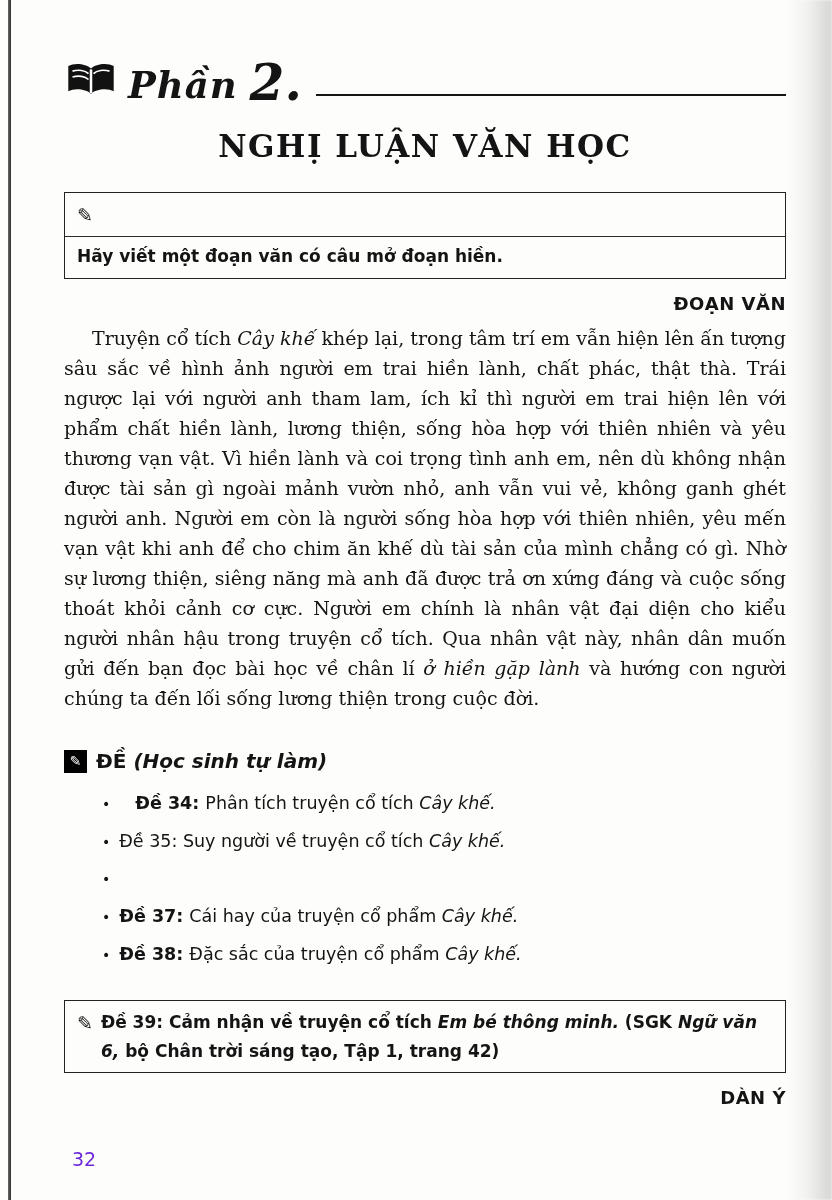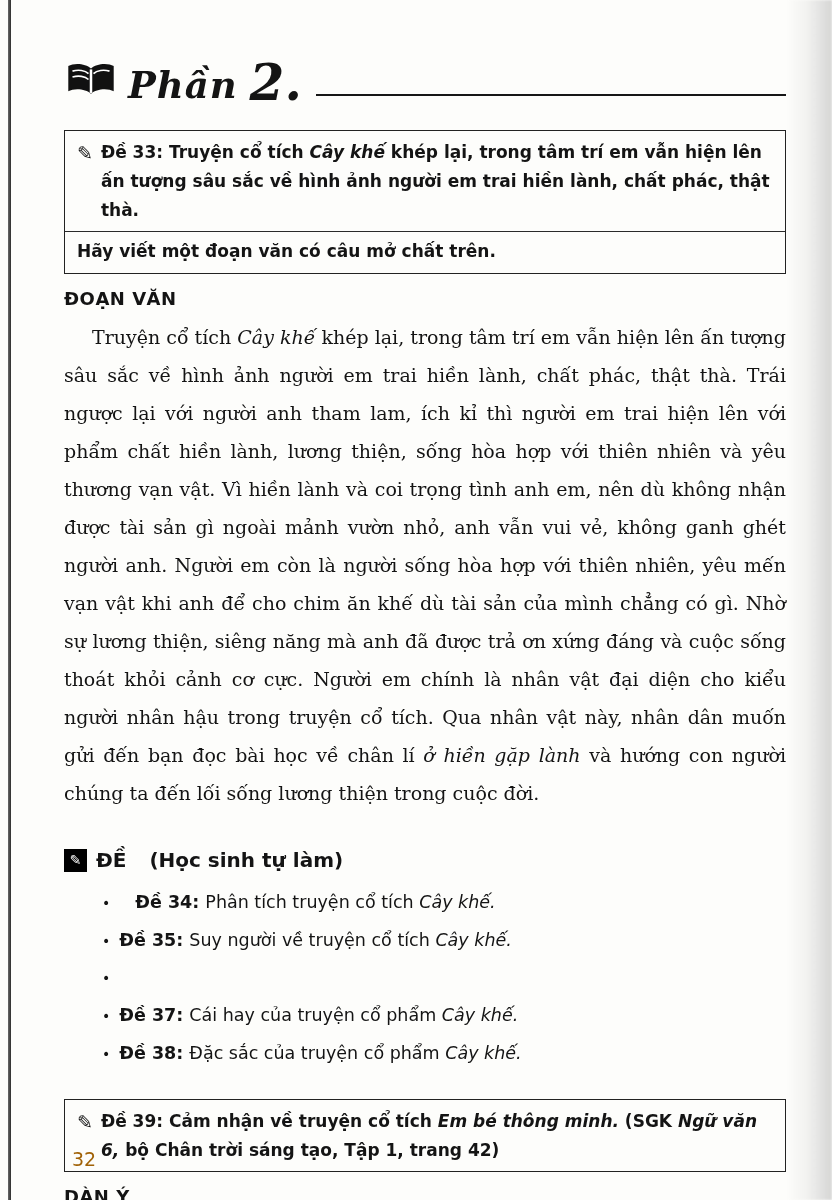--- a/index.html
+++ b/index.html
@@ -31,38 +31,38 @@
 
   
   .box{border:1.7px solid #222;margin-top:26px;
     font-family:"DejaVu Sans","Liberation Sans",sans-serif;
     font-weight:bold;font-size:17px;line-height:29px;}
   .box .brow{display:flex;align-items:flex-start;padding:7px 14px 6px 12px;}
   .box .brow.divided{border-top:1.2px solid #2a2a2a;padding-top:5px;padding-bottom:7px;}
   .pencil{flex:0 0 auto;font-size:19px;margin:1px 8px 0 0;font-weight:normal;}
   .btext{flex:1;}
 
-  .center-head{text-align:left;font-family:"DejaVu Sans","Liberation Sans",sans-serif;
+  .center-head{text-align:right;font-family:"DejaVu Sans","Liberation Sans",sans-serif;
     font-weight:bold;font-size:18px;margin-top:14px;letter-spacing:.5px;}
 
-  .para{margin-top:9px;font-size:19px;line-height:38px;text-align:justify;text-indent:28px;}
+  .para{margin-top:9px;font-size:19px;line-height:30px;text-align:justify;text-indent:28px;}
 
   
   .de-head{margin-top:36px;display:flex;align-items:center;gap:9px;
     font-family:"DejaVu Sans","Liberation Sans",sans-serif;font-size:20px;font-weight:bold;}
   .de-badge{width:23px;height:23px;background:#000;color:#fff;display:inline-flex;
     align-items:center;justify-content:center;font-size:14px;font-weight:normal;}
 
   .ex-list{margin-top:12px;padding-left:38px;
     font-family:"DejaVu Sans","Liberation Sans",sans-serif;font-size:17.5px;}
   .ex-item{display:flex;align-items:baseline;gap:9px;line-height:37px;}
   .bullet{font-size:14px;}
 
   .page-num{position:absolute;left:72px;bottom:30px;
-    font-family:"DejaVu Sans","Liberation Sans",sans-serif;font-size:19px;color:#a16207;}
+    font-family:"DejaVu Sans","Liberation Sans",sans-serif;font-size:19px;color:#6d28d9;}
 </style>
 </head>
 <body>
 
 <div class="page">
   <div class="spine"></div>
 
   <div class="content">
 
     <div class="phan-row">
@@ -74,49 +74,49 @@
           <path d="M10 19 C17 17 25 18 29 22" stroke="#fff" stroke-width="2" fill="none"></path>
           <path d="M35 15 C39 11 47 10 54 12" stroke="#fff" stroke-width="2" fill="none"></path>
         </svg>
       </span>
       <span class="part-label">Phần</span>
       <span class="part-number">2.</span>
       <span class="header-rule"></span>
     </div>
 
     <div class="title">
+      <div class="t1">NGHỊ LUẬN VĂN HỌC</div>
     </div>
 
     <div class="box">
       <div class="brow">
         <span class="pencil">✎</span>
-        <span class="btext"><span style="font-weight: bold;">Đề 33: </span><span style="font-weight: bold;">Truyện cổ tích </span><span style="font-weight: bold; font-style: italic;">Cây khế</span><span style="font-weight: bold;"> khép lại, trong tâm trí em vẫn hiện lên ấn tượng sâu sắc về hình ảnh người em trai hiền lành, chất phác, thật thà.</span></span>
       </div>
       <div class="brow divided">
-        <span class="btext"><span style="font-weight: bold;">Hãy viết một đoạn văn có câu mở chất trên.</span></span>
+        <span class="btext"><span style="font-weight: bold;">Hãy viết một đoạn văn có câu mở đoạn hiền.</span></span>
       </div>
     </div>
 
     <div class="center-head">ĐOẠN VĂN</div>
 
     <p class="para"><span>Truyện cổ tích </span><span style="font-style: italic;">Cây khế</span><span> khép lại, trong tâm trí em vẫn hiện lên ấn tượng sâu sắc về hình ảnh người em trai hiền lành, chất phác, thật thà. Trái ngược lại với người anh tham lam, ích kỉ thì người em trai hiện lên với phẩm chất hiền lành, lương thiện, sống hòa hợp với thiên nhiên và yêu thương vạn vật. Vì hiền lành và coi trọng tình anh em, nên dù không nhận được tài sản gì ngoài mảnh vườn nhỏ, anh vẫn vui vẻ, không ganh ghét người anh. Người em còn là người sống hòa hợp với thiên nhiên, yêu mến vạn vật khi anh để cho chim ăn khế dù tài sản của mình chẳng có gì. Nhờ sự lương thiện, siêng năng mà anh đã được trả ơn xứng đáng và cuộc sống thoát khỏi cảnh cơ cực. Người em chính là nhân vật đại diện cho kiểu người nhân hậu trong truyện cổ tích. Qua nhân vật này, nhân dân muốn gửi đến bạn đọc bài học về chân lí </span><span style="font-style: italic;">ở hiền gặp lành</span><span> và hướng con người chúng ta đến lối sống lương thiện trong cuộc đời.</span></p>
 
     <div class="de-head">
       <span class="de-badge">✎</span>
-      <span><span style="font-weight: bold;">ĐỀ </span><span style="font-weight: bold;  margin-left: 16px;">(Học sinh tự làm)</span></span>
+      <span><span style="font-weight: bold;">ĐỀ </span><span style="font-weight: bold; font-style: italic;">(Học sinh tự làm)</span></span>
     </div>
 
     <div class="ex-list">
       <div class="ex-item">
         <span class="bullet">•</span>
         <span><span style="font-weight: bold; margin-left: 16px;">Đề 34: </span><span>Phân tích truyện cổ tích </span><span style="font-style: italic;">Cây khế.</span></span>
       </div>
       <div class="ex-item">
         <span class="bullet">•</span>
-        <span><span style="font-weight: bold;">Đề 35: </span><span>Suy người về truyện cổ tích </span><span style="font-style: italic;">Cây khế.</span></span>
+        <span><span style="font-weight: normal;">Đề 35: </span><span>Suy người về truyện cổ tích </span><span style="font-style: italic;">Cây khế.</span></span>
       </div>
       <div class="ex-item">
         <span class="bullet">•</span>
       </div>
       <div class="ex-item">
         <span class="bullet">•</span>
         <span><span style="font-weight: bold;">Đề 37: </span><span>Cái hay của truyện cổ phẩm </span><span style="font-style: italic;">Cây khế.</span></span>
       </div>
       <div class="ex-item">
         <span class="bullet">•</span>

